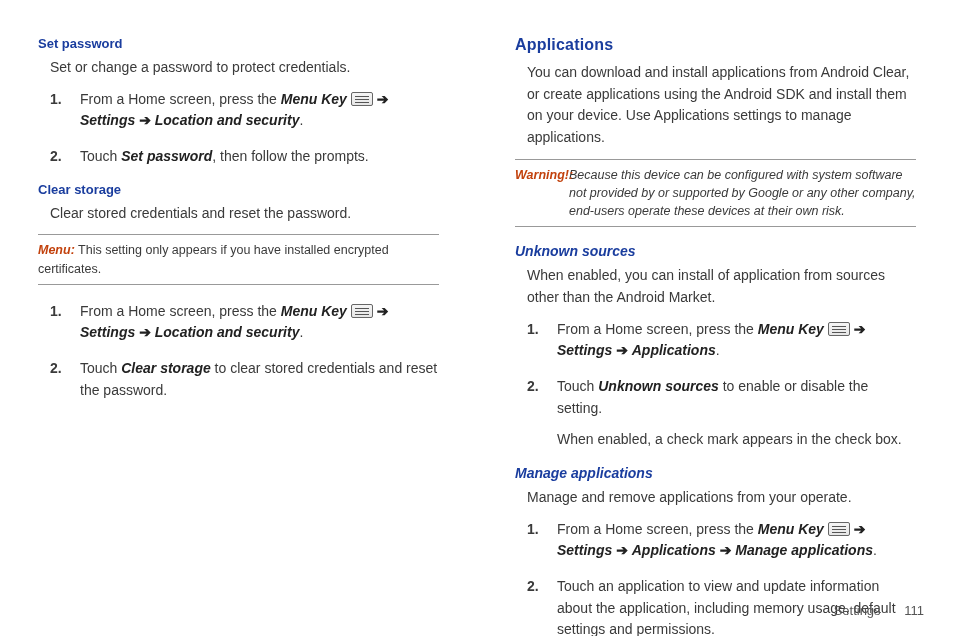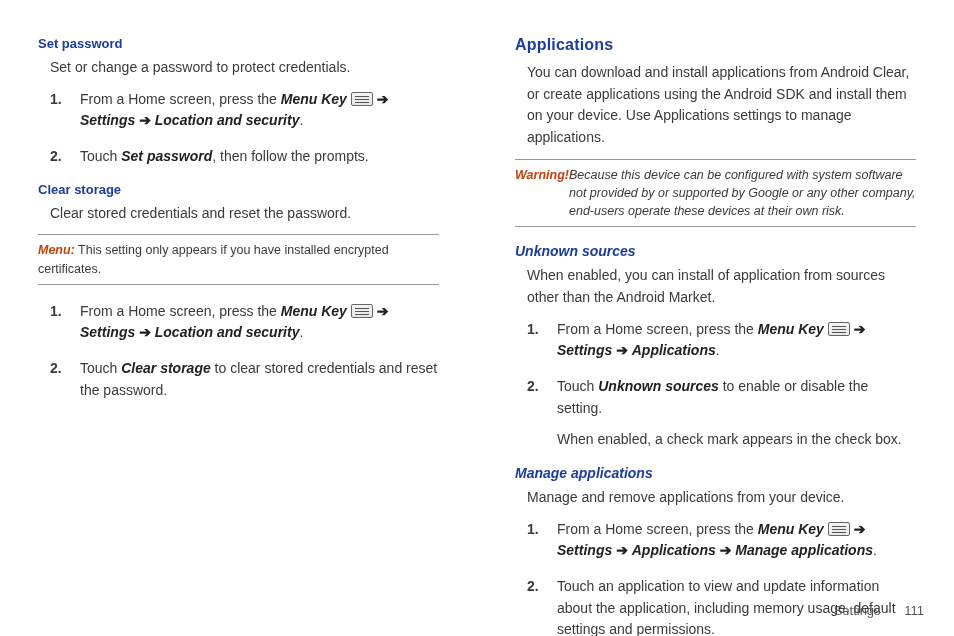--- a/index.html
+++ b/index.html
@@ -155,21 +155,21 @@
       </li>
       <li>
         <span class="num">2.</span>
         <span>Touch </span><b>Unknown sources</b><span> to enable or disable the setting.</span>
         <div style="height:10px"></div>
         <span>When enabled, a check mark appears in the check box.</span>
       </li>
     </ol>
 
     <div class="h-blue-italic">Manage applications</div>
-    <p class="body indent">Manage and remove applications from your device.</p>
+    <p class="body indent">Manage and remove applications from your operate.</p>
     <ol>
       <li>
         <span class="num">1.</span>
         <span>From a Home screen, press the </span><b>Menu Key</b>
         <span> </span>
         <span class="menu-icon"></span>
         <span> </span>
         <span class="arrow">➔</span>
         <span> </span>
         <b>Settings</b>

